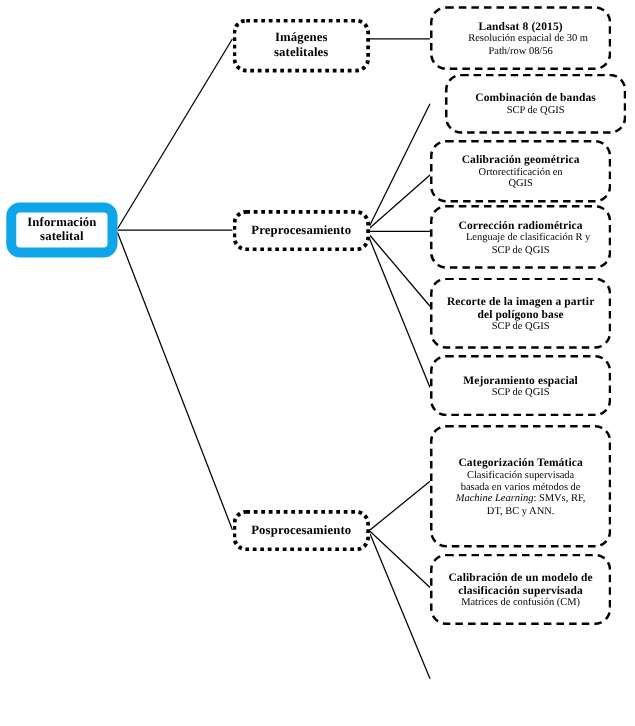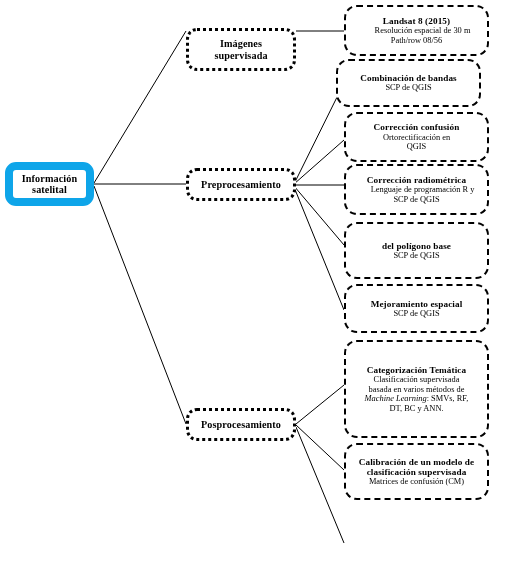--- a/index.html
+++ b/index.html
@@ -91,57 +91,58 @@
     <line x1="296" y1="424" x2="344" y2="385" stroke="#000" stroke-width="1"></line>
     <line x1="296" y1="425" x2="344" y2="470" stroke="#000" stroke-width="1"></line>
     <line x1="296" y1="427" x2="344" y2="543" stroke="#000" stroke-width="1"></line>
   </svg>
 
   <div class="node root" style="left:5px; top:162px; width:89px; height:44px;">
     <div class="ttl">Información</div>
     <div class="ttl">satelital</div>
   </div>
 
-  <div class="node stage" style="left:186px; top:28px; width:110px; height:43px;">
+  <div class="node stage" style="left:186px; top:15px; width:110px; height:43px;">
     <div class="ttl">Imágenes</div>
-    <div class="ttl">supervisada</div>
+    <div class="ttl">satelitales</div>
   </div>
 
   <div class="node stage" style="left:186px; top:408px; width:110px; height:33px;">
     <div class="ttl">Posprocesamiento</div>
   </div>
 
   <div class="node stage" style="left:186px; top:168px; width:110px; height:33px;">
     <div class="ttl">Preprocesamiento</div>
   </div>
 
   <div class="node detail" style="left:344px; top:5px; width:145px; height:51px;">
     <div class="ttl">Landsat 8 (2015)</div>
     <div class="sub line-pad">Resolución espacial de 30 m</div>
     <div class="sub">Path/row 08/56</div>
   </div>
 
-  <div class="node detail" style="left:336px; top:59px; width:145px; height:48px;">
+  <div class="node detail" style="left:356px; top:59px; width:145px; height:48px;">
     <div class="ttl">Combinación de bandas</div>
     <div class="sub">SCP de QGIS</div>
   </div>
 
   <div class="node detail" style="left:344px; top:112px; width:145px; height:50px;">
-    <div class="ttl">Corrección confusión</div>
+    <div class="ttl">Calibración geométrica</div>
     <div class="sub">Ortorectificación en</div>
     <div class="sub">QGIS</div>
   </div>
 
   <div class="node detail" style="left:344px; top:164px; width:145px; height:51px;">
     <div class="ttl">Corrección radiométrica</div>
-    <div class="sub line-pad">Lenguaje de programación R y</div>
+    <div class="sub line-pad">Lenguaje de clasificación R y</div>
     <div class="sub">SCP de QGIS</div>
   </div>
 
   <div class="node detail" style="left:344px; top:222px; width:145px; height:57px;">
+    <div class="ttl">Recorte de la imagen a partir</div>
     <div class="ttl">del polígono base</div>
     <div class="sub">SCP de QGIS</div>
   </div>
 
   <div class="node detail" style="left:344px; top:284px; width:145px; height:49px;">
     <div class="ttl">Mejoramiento espacial</div>
     <div class="sub">SCP de QGIS</div>
   </div>
 
   <div class="node detail" style="left:344px; top:443px; width:145px; height:57px;">

